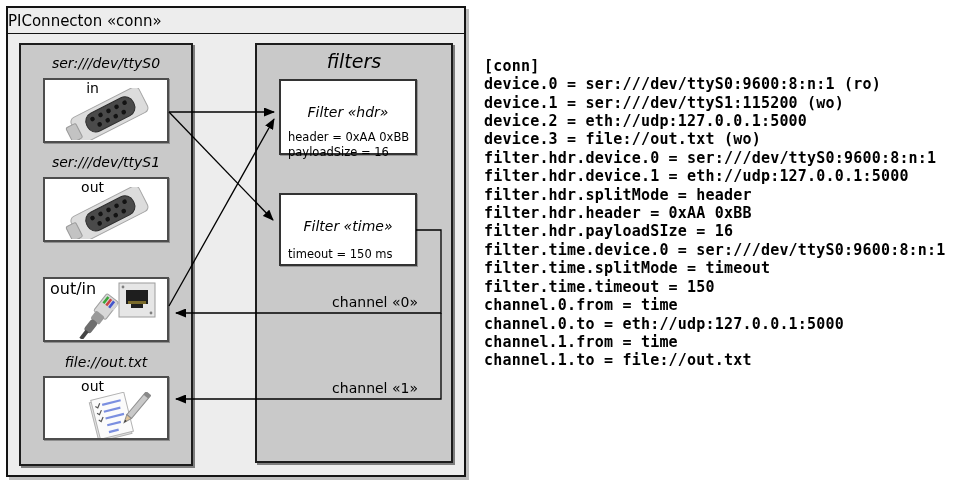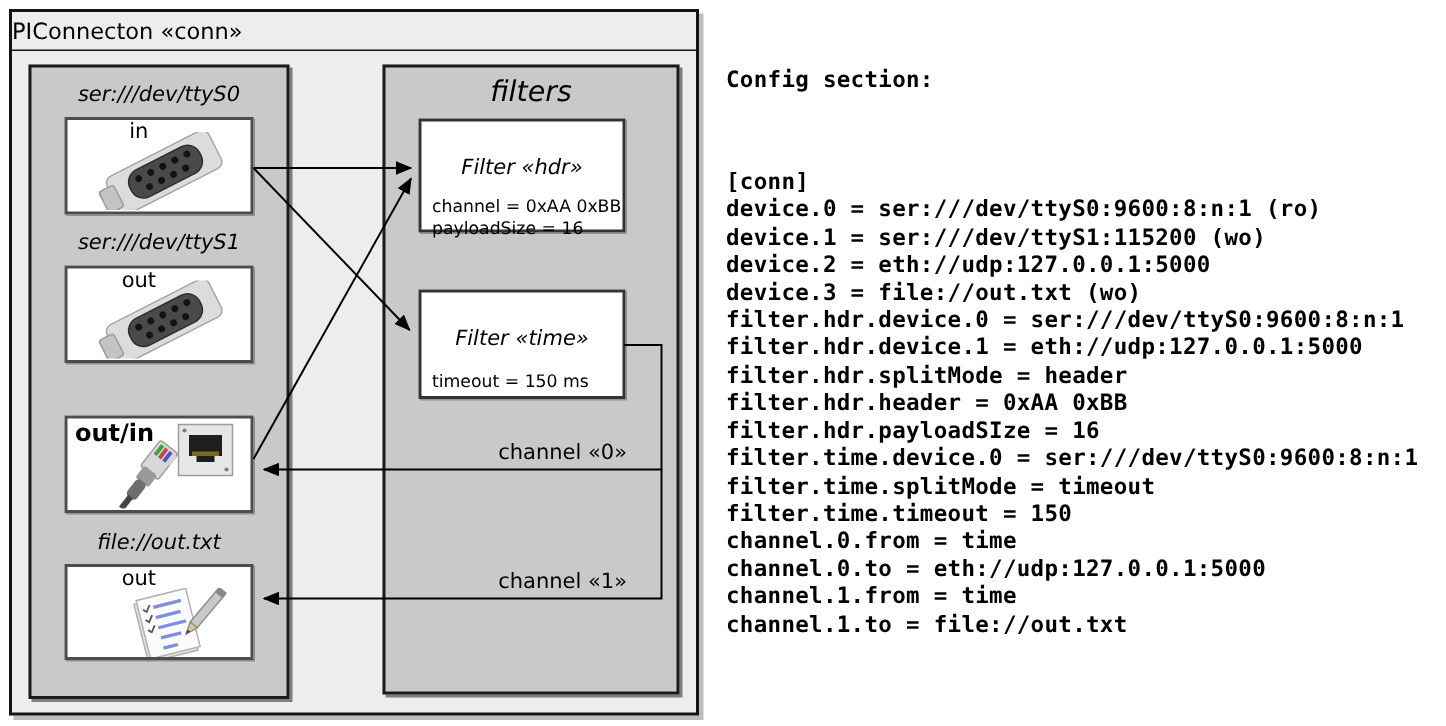--- a/index.html
+++ b/index.html
@@ -17,21 +17,21 @@
   .devices-panel{left:19px;top:43px;width:170px;height:419px;}
   .filters-panel{left:255px;top:43px;width:194px;height:416px;}
   .panel-title{text-align:center;font-size:19px;padding-top:5px;font-style:italic;}
 
   
   .dev-label{position:absolute;left:19px;width:174px;text-align:center;font-size:14px;z-index:3;font-style:italic;}
   .dev-label.small{font-size:13px;}
   .dev-box{position:absolute;left:43px;width:122px;height:61px;background:#ffffff;
            border:2px solid #4d4d4d;box-shadow:1px 1px 0 #8f8f8f;z-index:2;}
   .dir-label{position:absolute;top:0;left:0;width:78%;text-align:center;font-size:14px;}
-  .dir-label.tl{width:auto;left:5px;font-size:16px;font-weight:bold;}
+  .dir-label.tl{width:auto;left:5px;font-size:16px;}
   .dev-box svg{position:absolute;}
 
   
   .filter-box{position:absolute;left:279px;width:134px;background:#ffffff;
               border:2px solid #333333;box-shadow:1px 1px 0 #949494;z-index:2;}
   .filter-title{text-align:center;font-size:14px;padding-top:23px;font-style:italic;}
   .filter-attrs{padding:10px 0 0 7px;font-size:11.5px;line-height:15px;}
 
   
   .channel-label{position:absolute;left:298px;width:120px;text-align:right;
@@ -149,21 +149,21 @@
         <polygon points="45,26 51,26 48,34" fill="#e0c49a" stroke="#8f8f8f"></polygon>
         <polygon points="47,31 49,31 48,34" fill="#333"></polygon>
         <rect x="45" y="-4" width="6" height="4" fill="#888"></rect>
       </g>
     </svg>
   </div>
 
   <div class="filter-box" style="top:79px;height:72px">
     <div class="filter-title">Filter «hdr»</div>
     <div class="filter-attrs">
-      <div>channel = 0xAA 0xBB</div>
+      <div>header = 0xAA 0xBB</div>
       <div>payloadSize = 16</div>
     </div>
   </div>
   <div class="filter-box" style="top:193px;height:69px">
     <div class="filter-title">Filter «time»</div>
     <div class="filter-attrs" style="padding-top:13px">
       <div>timeout = 150 ms</div>
     </div>
   </div>
 
@@ -177,17 +177,16 @@
       </marker>
     </defs>
     <path d="M169,112 L274,112" stroke="#000" stroke-width="1.3" fill="none" marker-end="url(#arr)"></path>
     <path d="M169,112 L273,220" stroke="#000" stroke-width="1.3" fill="none" marker-end="url(#arr)"></path>
     <path d="M169,306 L274,119" stroke="#000" stroke-width="1.3" fill="none" marker-end="url(#arr)"></path>
     <path d="M416,230 L441,230 L441,313 L176,313" stroke="#000" stroke-width="1.3" fill="none" marker-end="url(#arr)"></path>
     <path d="M441,313 L441,399 L176,399" stroke="#000" stroke-width="1.3" fill="none" marker-end="url(#arr)"></path>
   </svg>
 
   <div class="config">
-    <div>Config section:</div>
     <div class="config-lines"><div>[conn]</div><div>device.0 = ser:///dev/ttyS0:9600:8:n:1 (ro)</div><div>device.1 = ser:///dev/ttyS1:115200 (wo)</div><div>device.2 = eth://udp:127.0.0.1:5000</div><div>device.3 = file://out.txt (wo)</div><div>filter.hdr.device.0 = ser:///dev/ttyS0:9600:8:n:1</div><div>filter.hdr.device.1 = eth://udp:127.0.0.1:5000</div><div>filter.hdr.splitMode = header</div><div>filter.hdr.header = 0xAA 0xBB</div><div>filter.hdr.payloadSIze = 16</div><div>filter.time.device.0 = ser:///dev/ttyS0:9600:8:n:1</div><div>filter.time.splitMode = timeout</div><div>filter.time.timeout = 150</div><div>channel.0.from = time</div><div>channel.0.to = eth://udp:127.0.0.1:5000</div><div>channel.1.from = time</div><div>channel.1.to = file://out.txt</div></div>
   </div>
 
 </div>
 
 </body></html>

